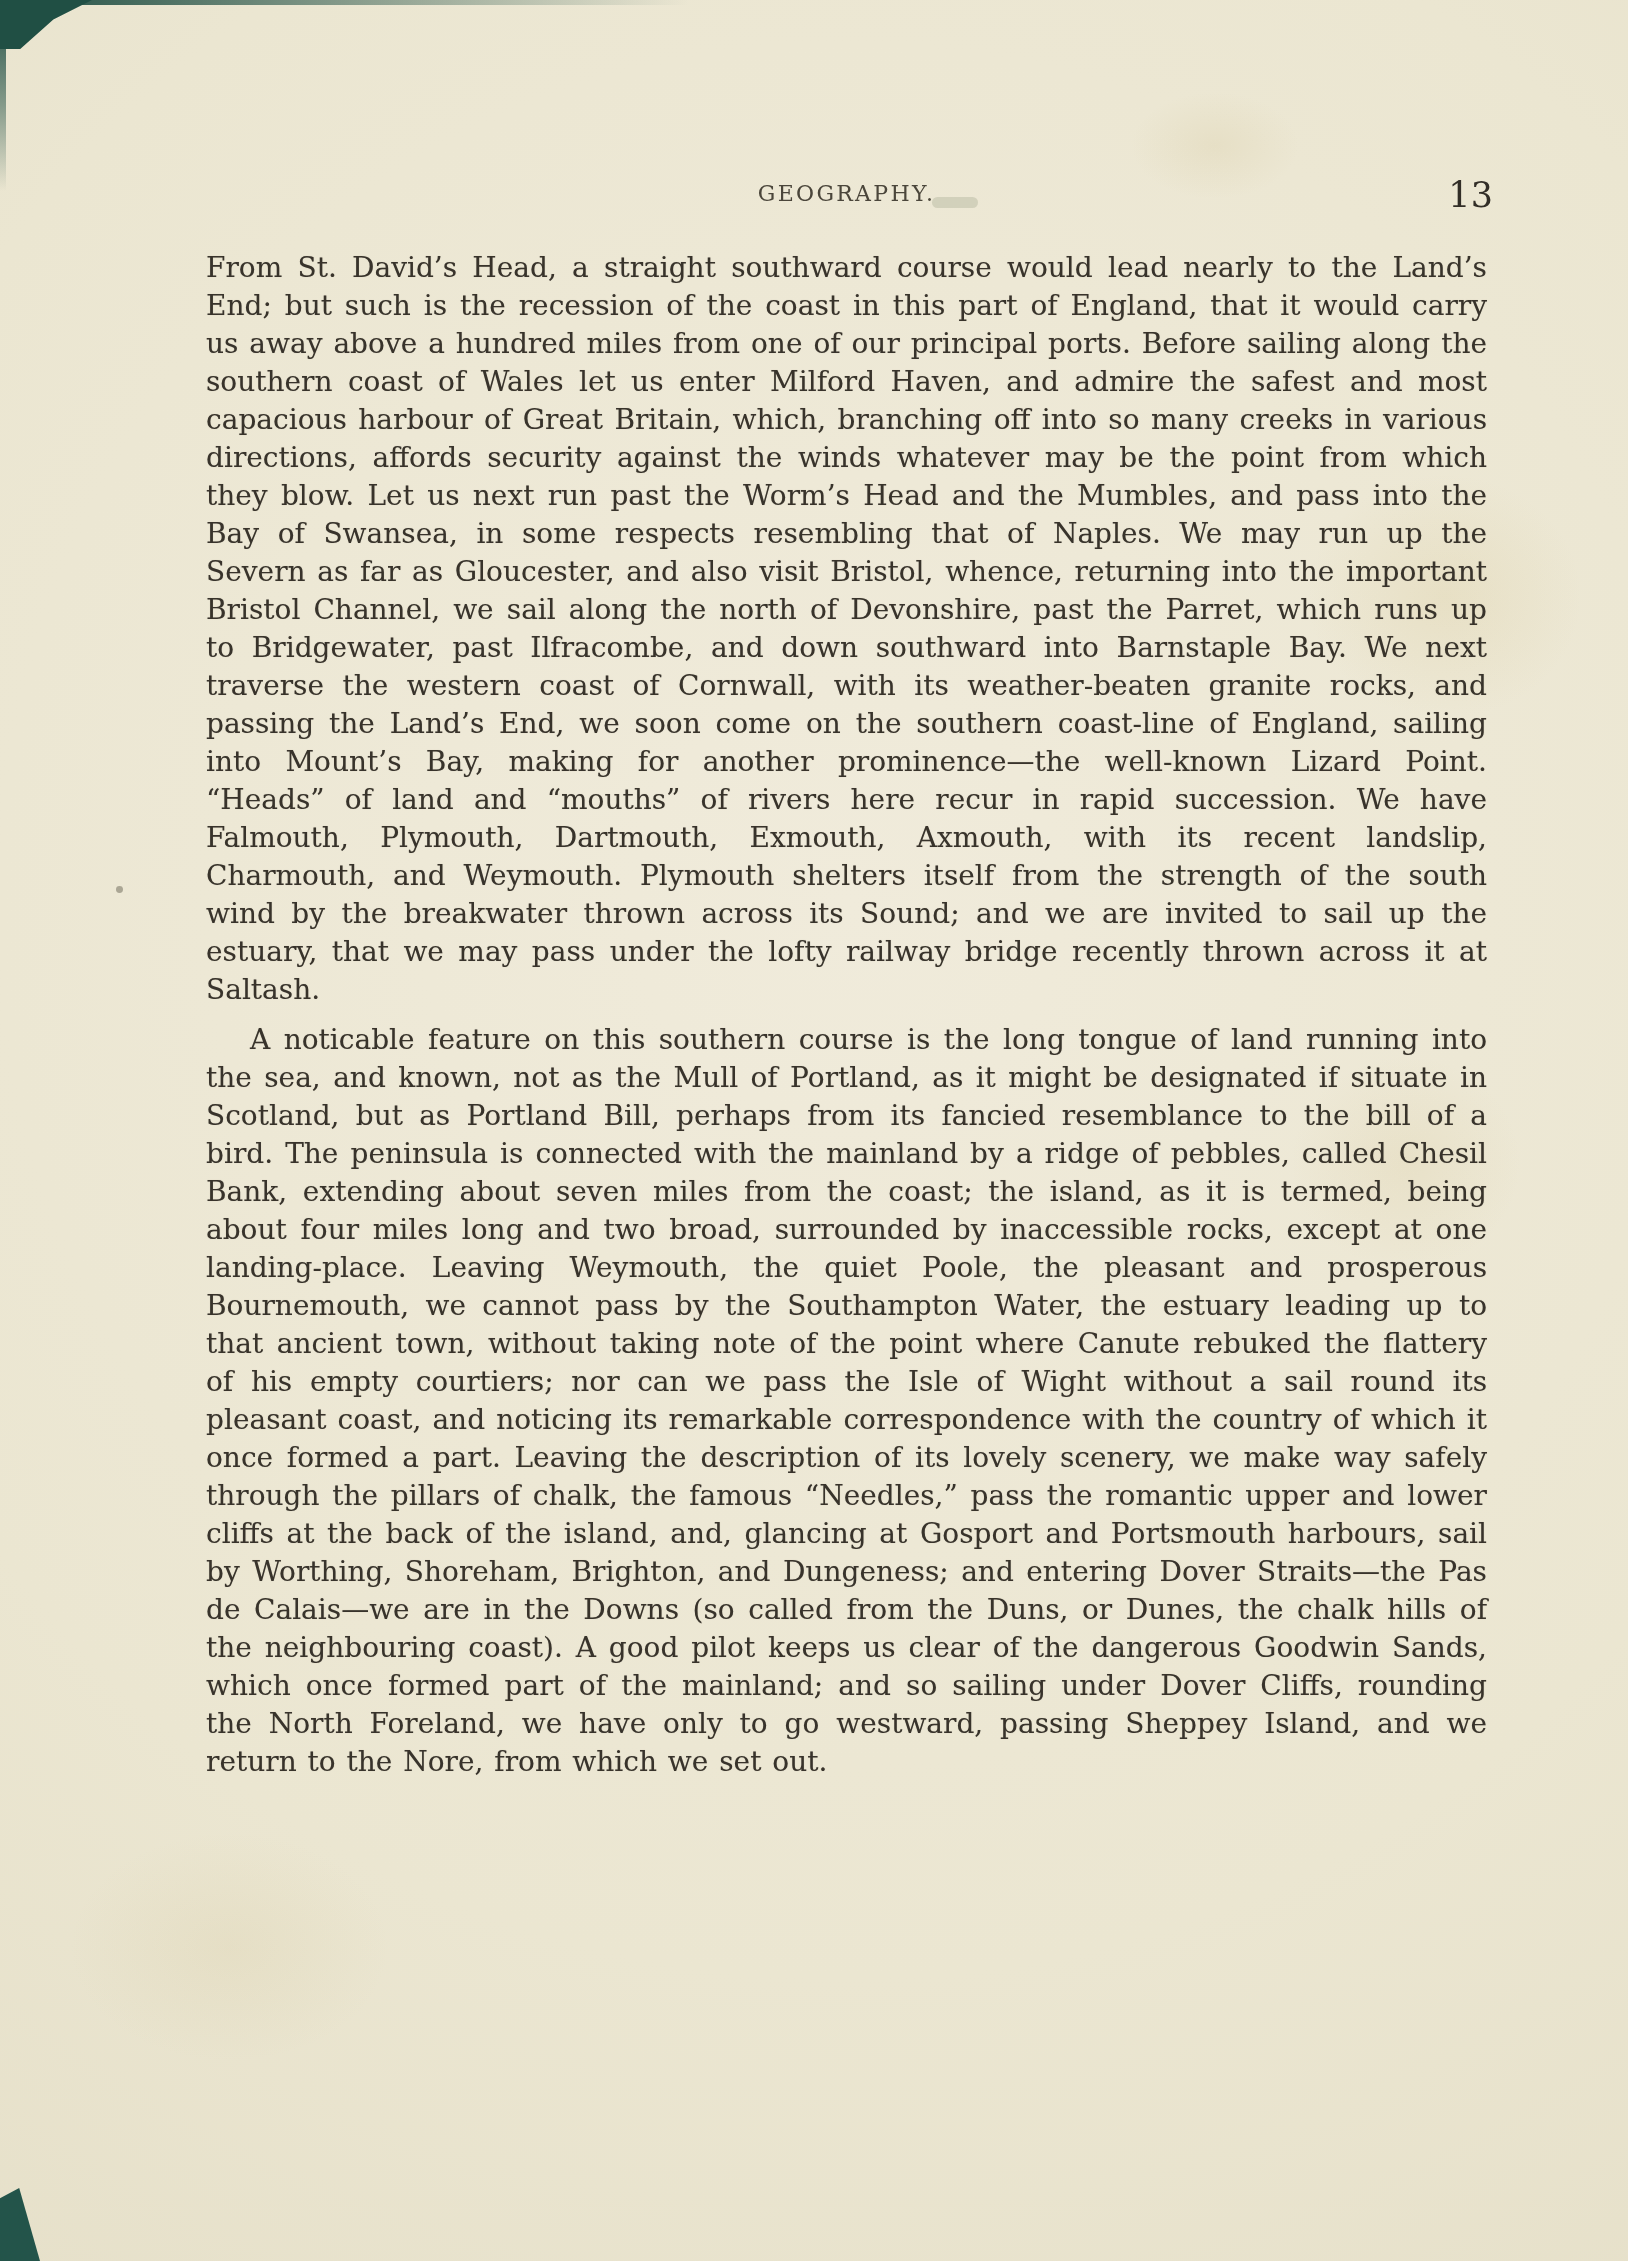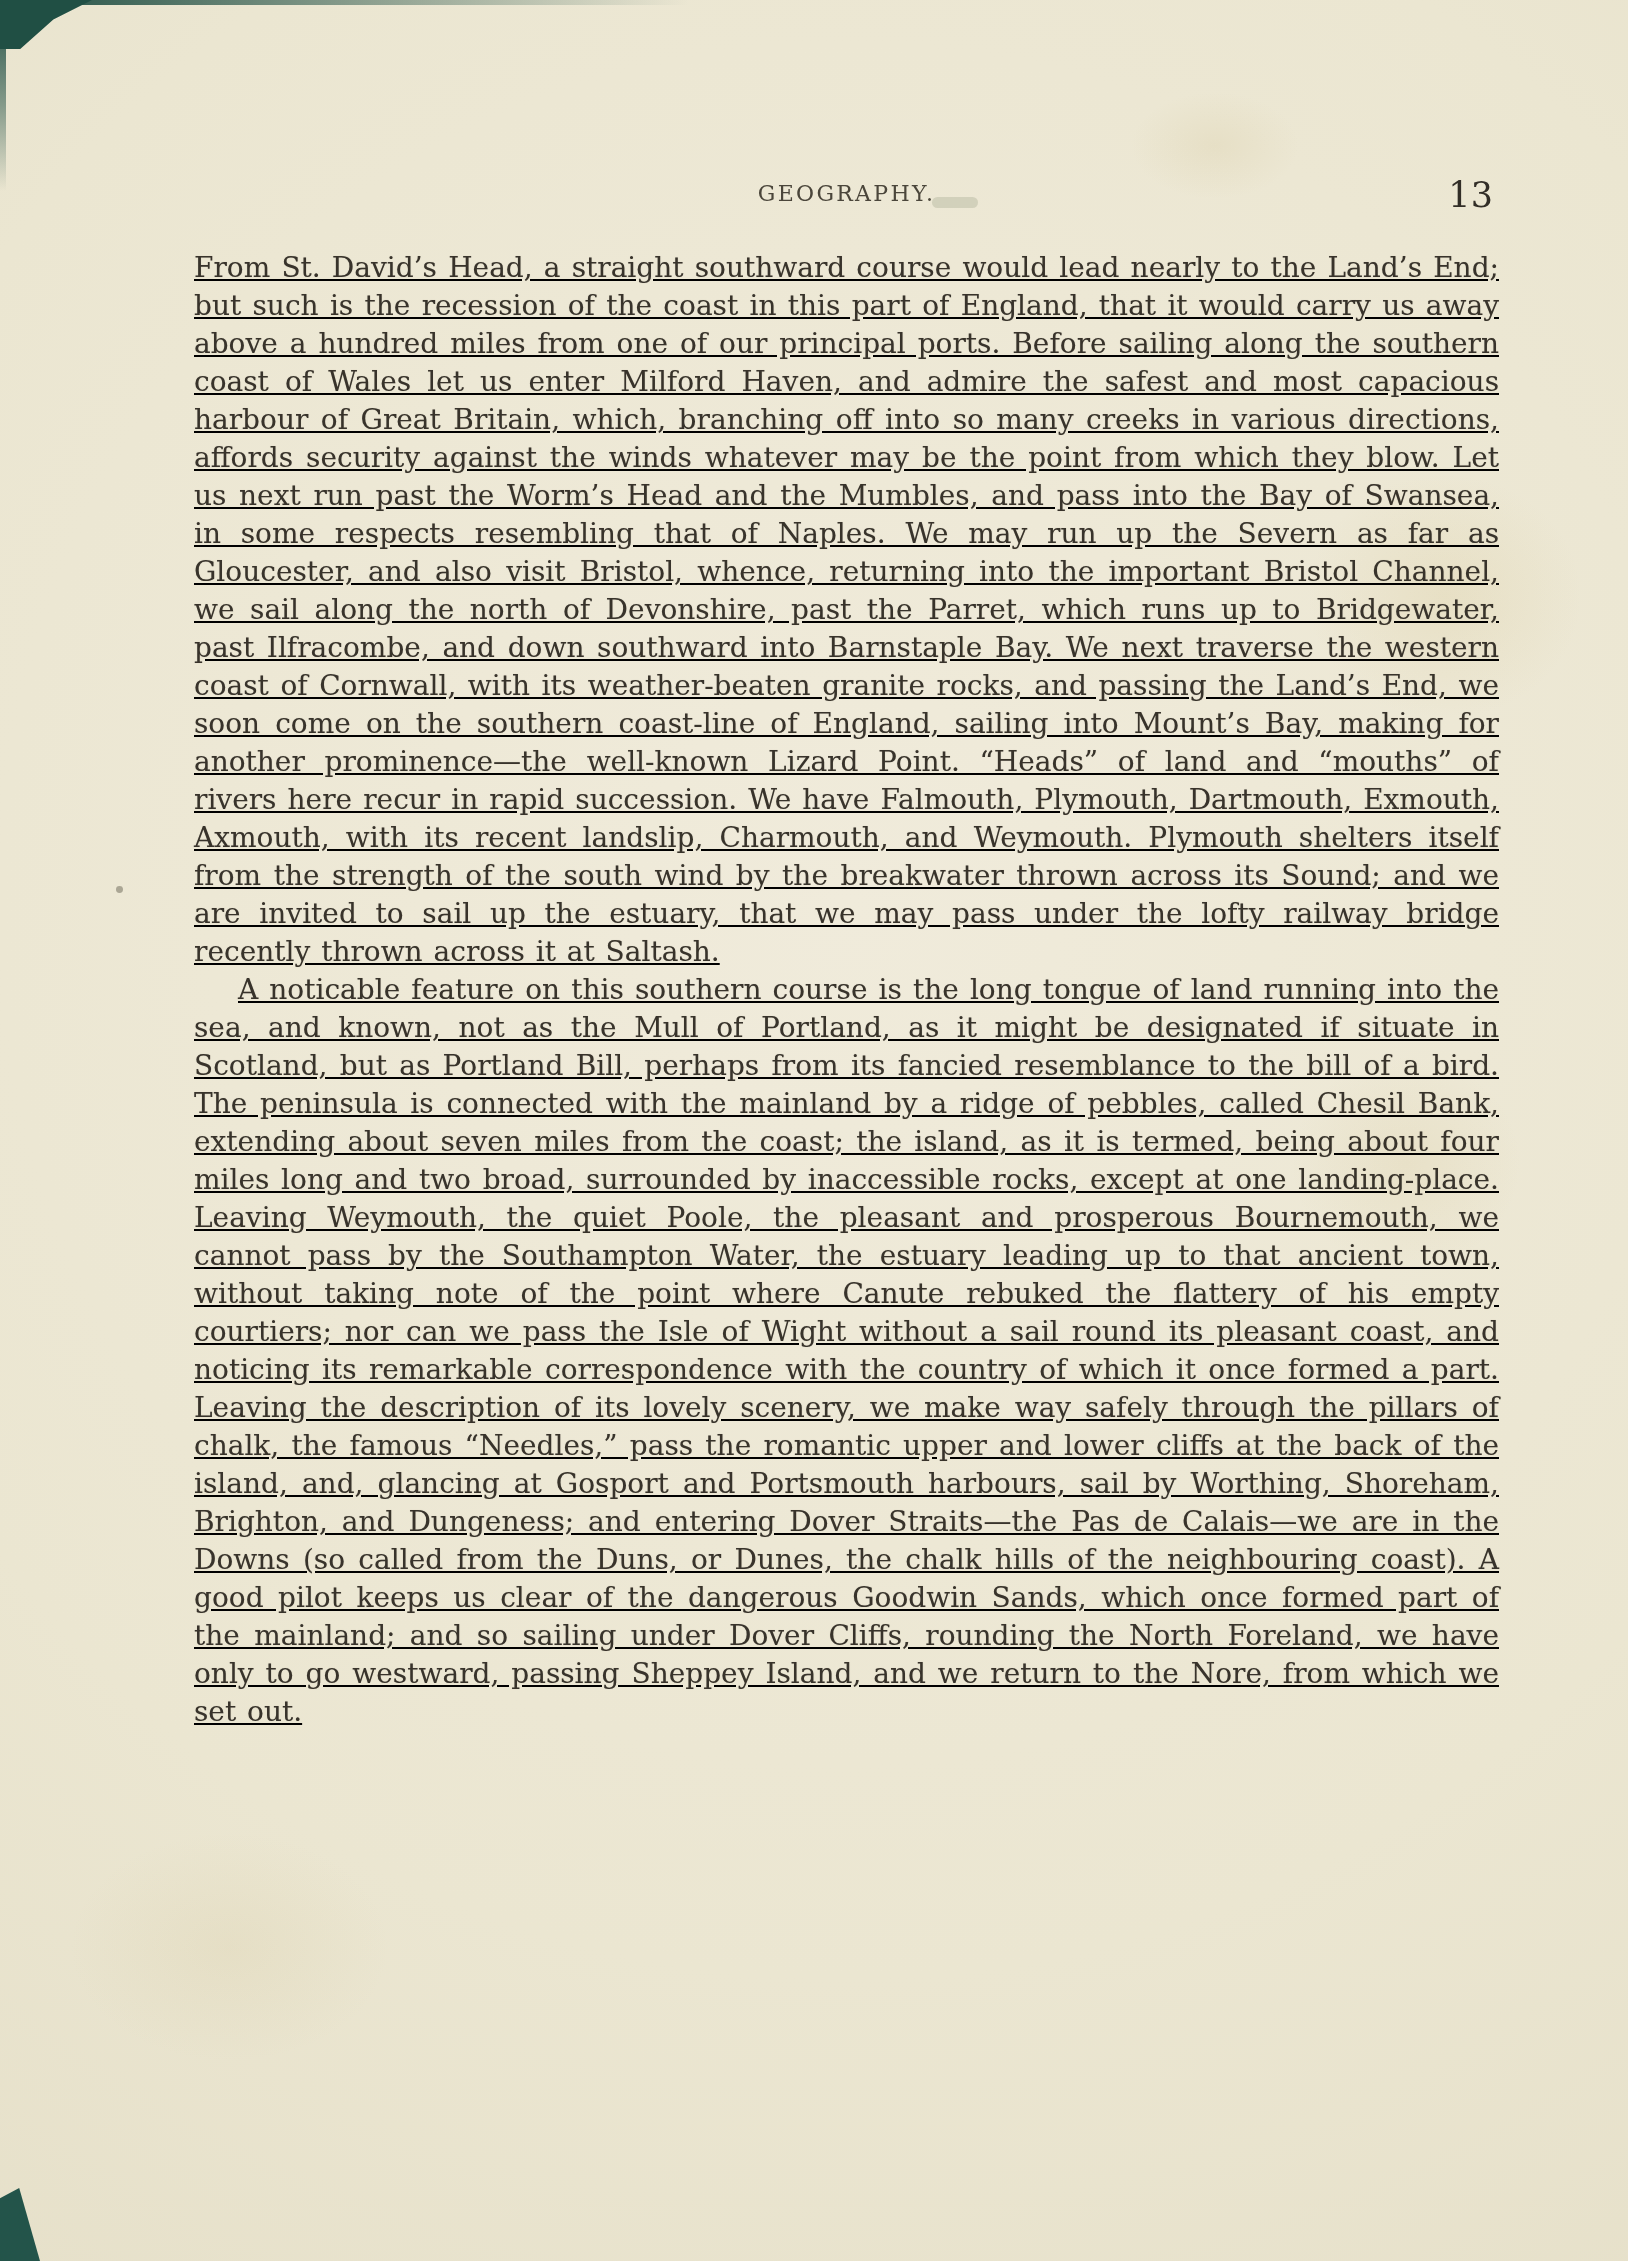--- a/index.html
+++ b/index.html
@@ -87,21 +87,20 @@
     border-radius: 6.1px;
     background: rgba(130,140,110,0.25);
   }
 
   
   .content {
     position: absolute;
     left: 194px;
     top: 181px;
     width: 1305px;
-    text-decoration: underline;
   }
   .header-row {
     position: relative;
     height: 47px;
   }
   .running-head {
     position: absolute;
     left: 0; right: 0;
     text-align: center;
     font-size: 22px;
@@ -119,21 +118,21 @@
   .body-text {
     margin-top: 21.4px;
     font-size: 28px;
     line-height: 38px;
     color: #38332b;
     text-align: justify;
     word-spacing: 0.07em;
     text-shadow: 0 0 0.8px rgba(56,51,43,0.25);
   }
   .body-text p {
-    margin: 0;
+    margin: 12px;
   }
   .body-text p + p {
     text-indent: 44px;
   }
 </style>
 </head>
 <body>
 
 <div class="paper">
 

